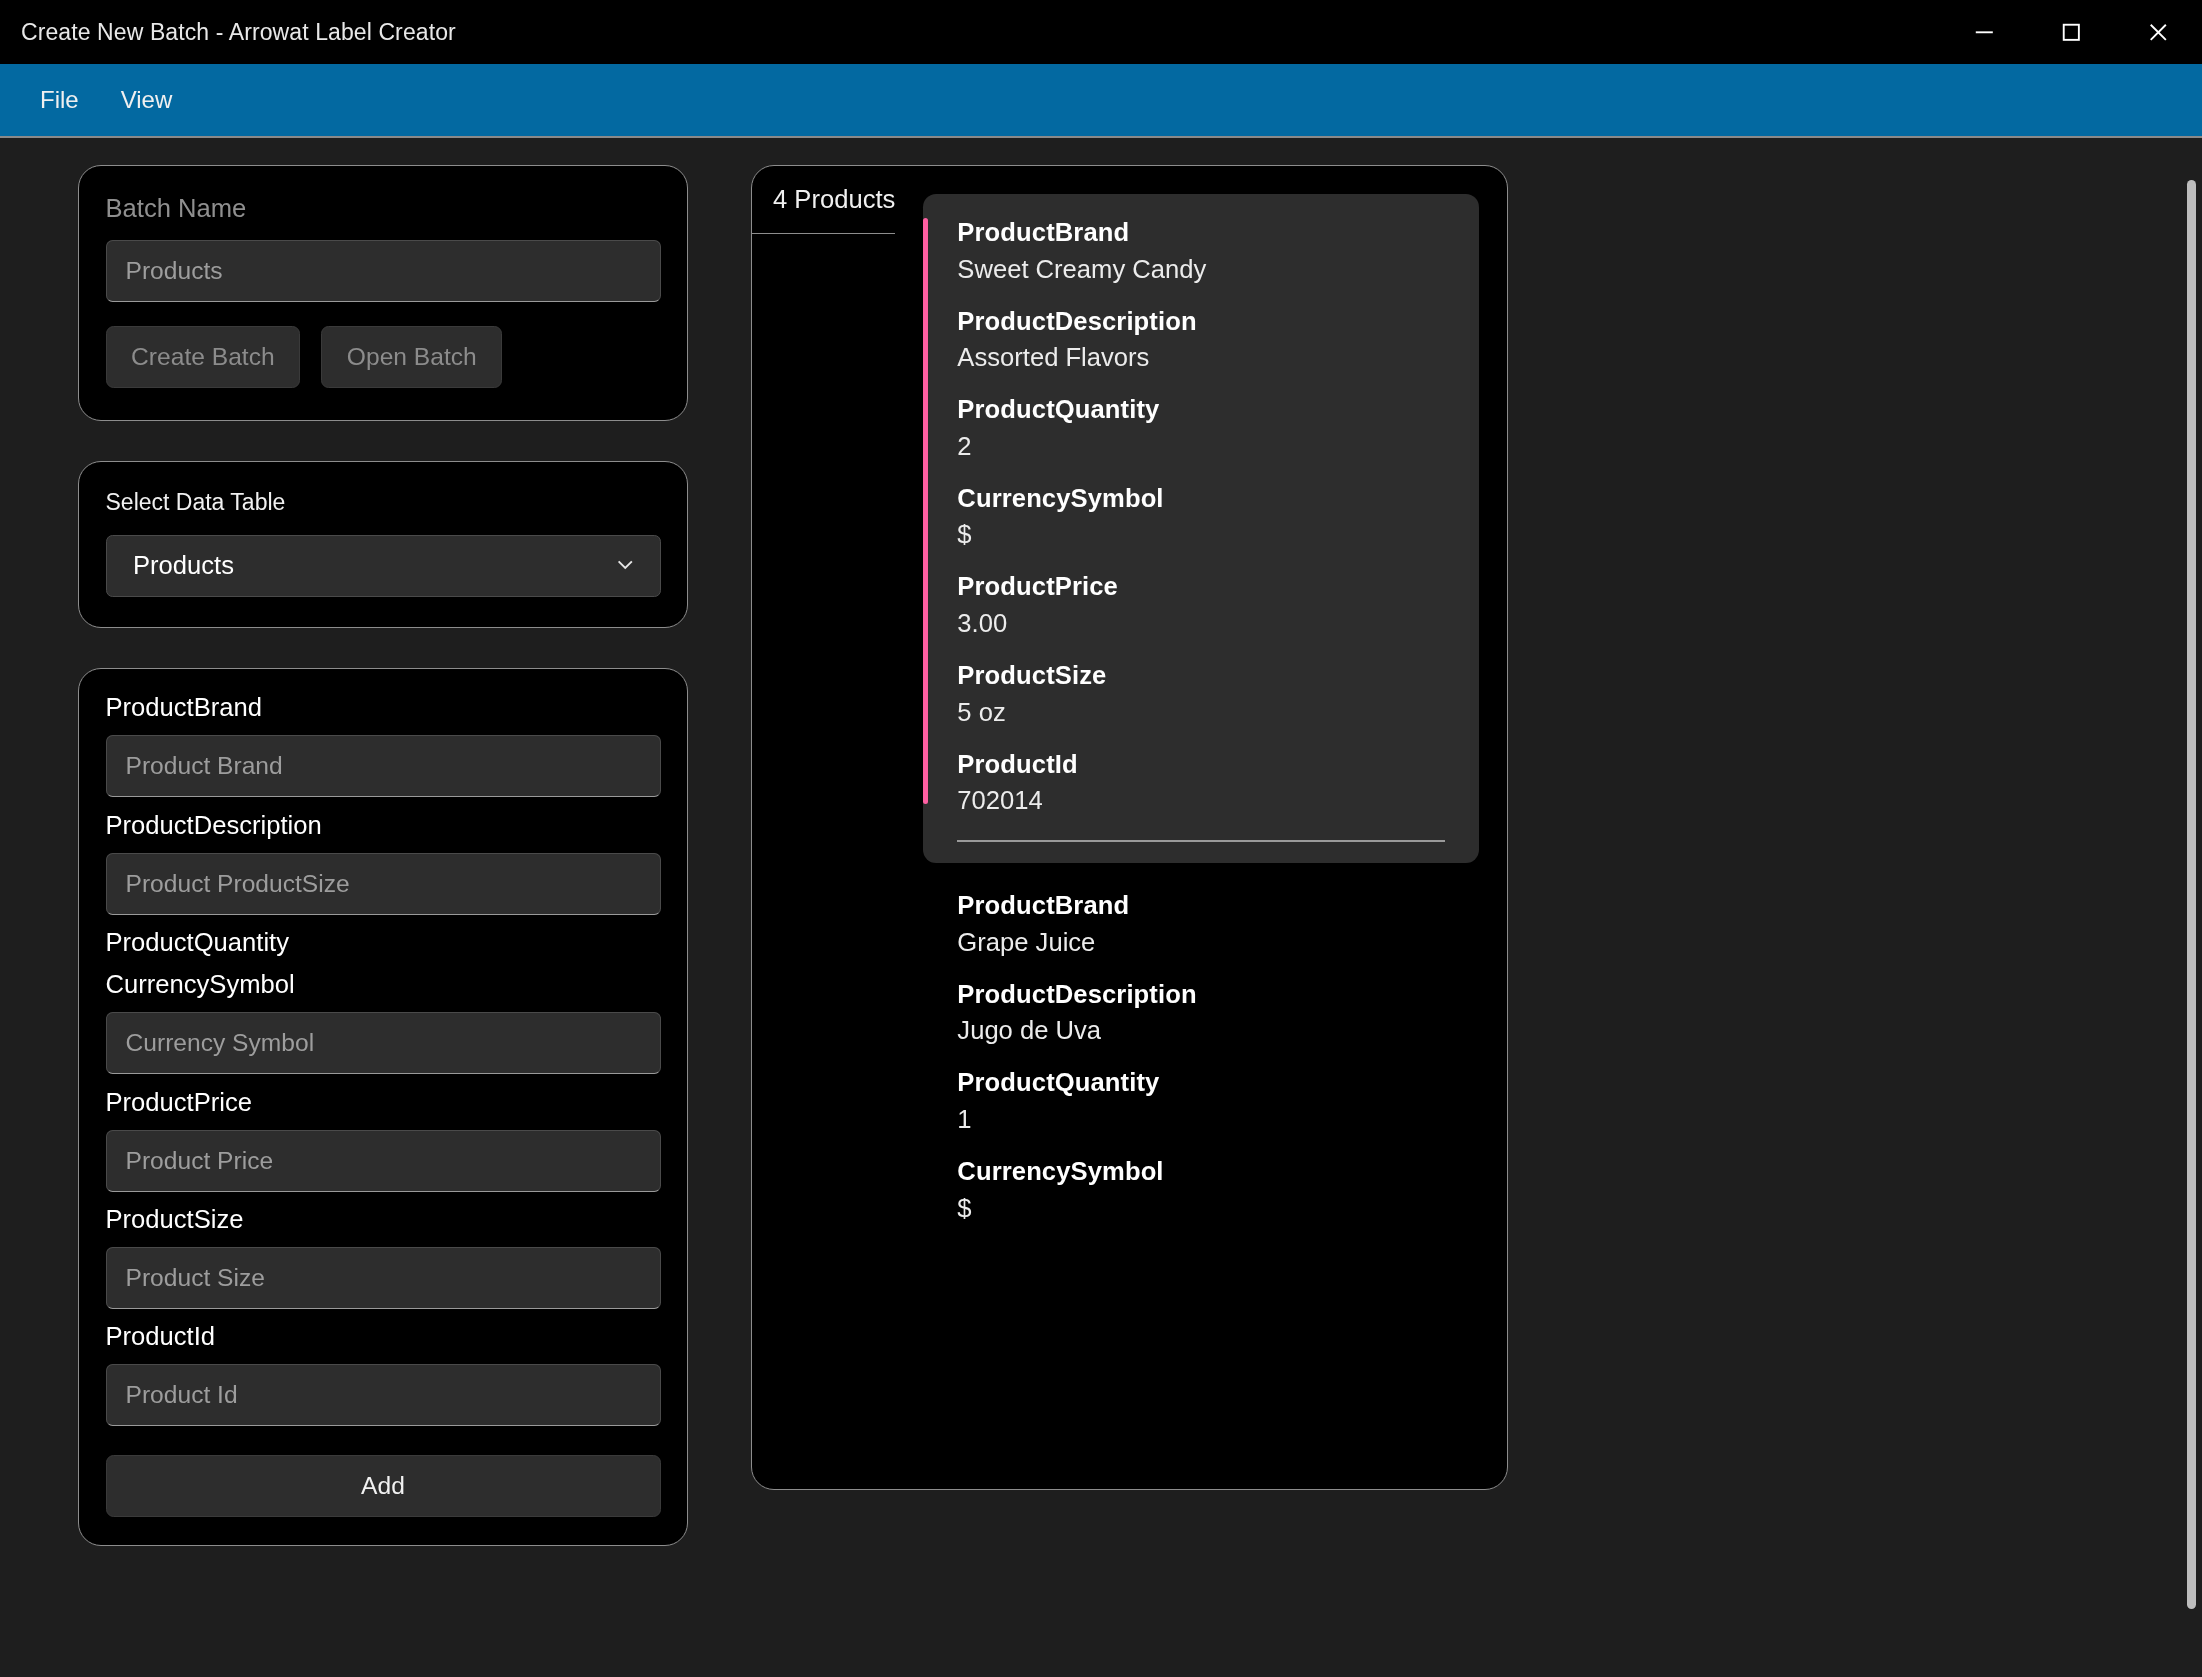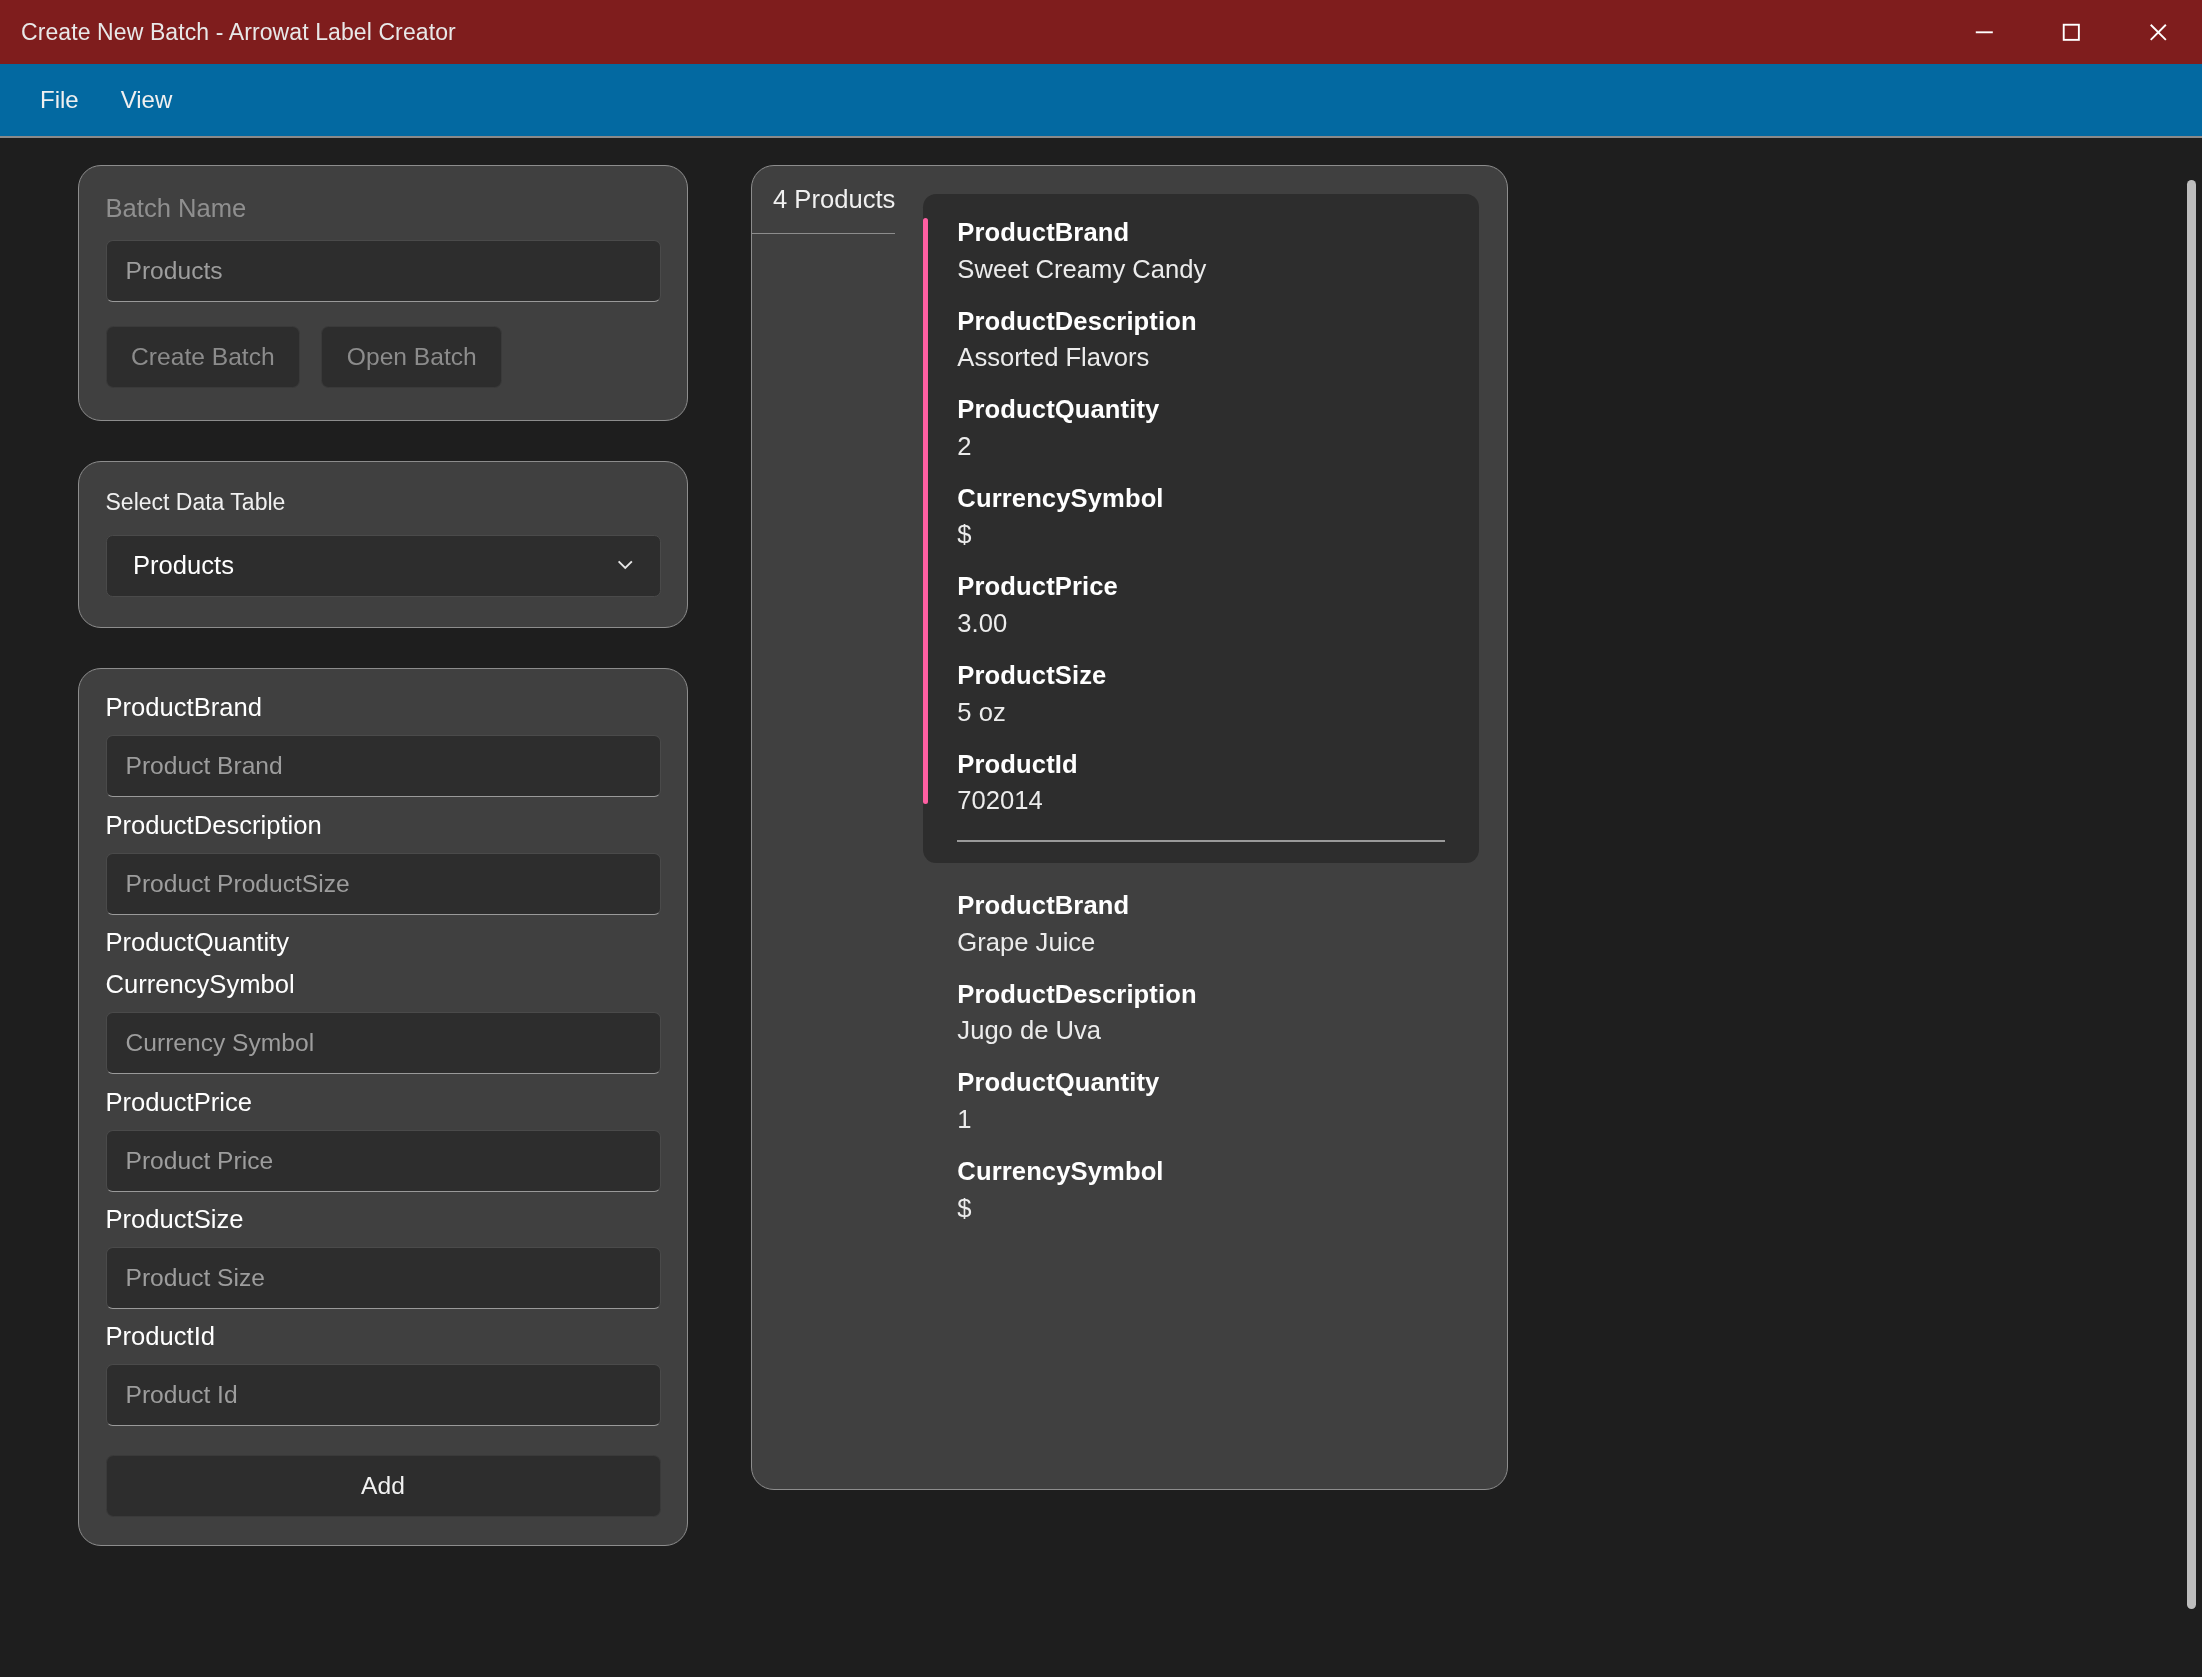--- a/index.html
+++ b/index.html
@@ -9,21 +9,21 @@
     height: 1678px;
     overflow: hidden;
     background: #1e1e1e;
     font-family: "Liberation Sans", sans-serif;
   }
 
   
   .titlebar {
     position: relative;
     height: 64px;
-    background: #7f1d1d;
+    background: #000000;
     display: flex;
     align-items: center;
   }
   .title-text {
     margin-left: 21px;
     font-size: 23px;
     color: #e8e8e8;
     letter-spacing: 0.1px;
     white-space: nowrap;
   }
@@ -78,21 +78,21 @@
     display: flex;
     align-items: flex-start;
     margin-top: 26.5px;
     padding-left: 78px;
   }
 
   
   .panel {
     border: 1.9px solid #8d8d8d;
     border-radius: 23px;
-    background: #404040;
+    background: #000000;
   }
 
   
   .left-col { width: 610px; flex: 0 0 610px; }
 
   .batch-panel { padding: 28px 26.5px 32px 26.5px; }
   .field-label-dim {
     font-size: 25.6px;
     color: #8f8f8f;
     margin-bottom: 17px;

